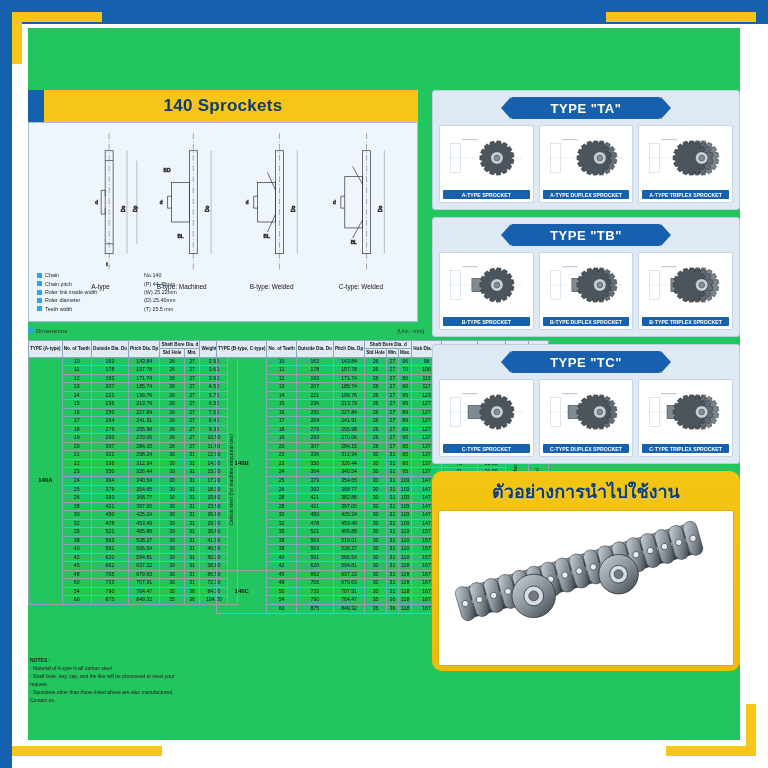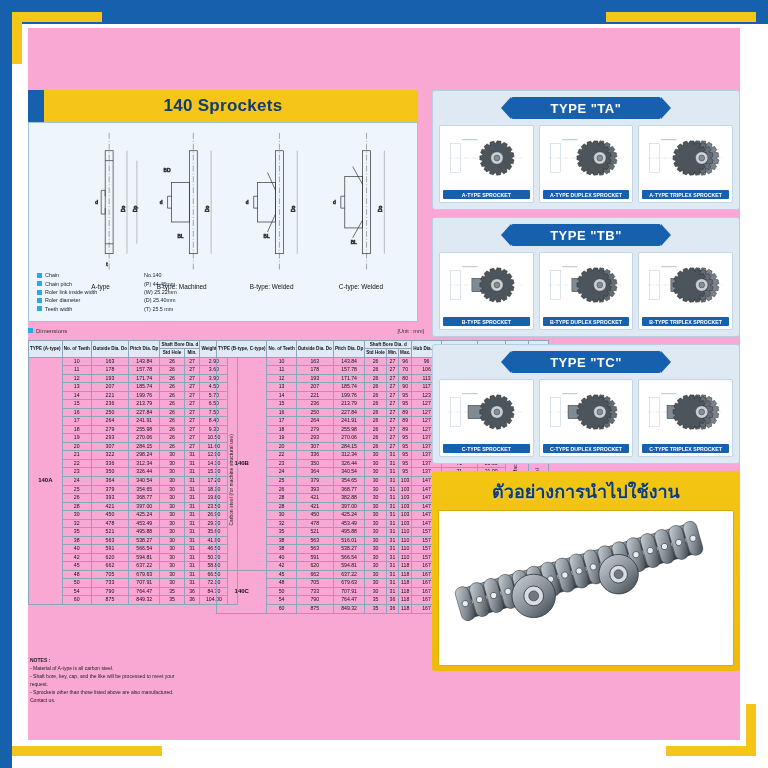--- a/index.html
+++ b/index.html
@@ -13,21 +13,21 @@
   }
   .frame-top    { left:0; top:0; width:768px; height:12px; background:#1660ad; }
   .frame-bottom { left:0; bottom:0; width:768px; height:12px; background:#1660ad; }
   .frame-left   { left:0; top:0; width:12px; height:768px; background:#1660ad; }
 
   .yellow-bar { position:absolute; background:#f5c518; }
 
   .page {
     position:absolute;
     left:28px; top:28px; right:28px; bottom:28px;
-    background:#f9a8d4;
+    background:#22c55e;
   }
   .title-band {
     position:absolute; left:0px; top:62px; width:390px; height:32px;
     background:#f5c518;
     display:flex; align-items:center; justify-content:center;
   }
   .title-band .tb-text {
     font-size:17px; font-weight:bold; color:#103c6e; letter-spacing:0.3px;
   }
   .title-band:before{
@@ -133,21 +133,21 @@
     border-radius:1px;
   }
 
   
   .art svg { width:100%; height:100%; display:block; }
 
   .usage-panel {
     position:relative;
     margin-top:2px;
     background:linear-gradient(180deg,#f3c613 0%, #f0b90b 100%);
-    border-radius:3px;
+    border-radius:10px;
     padding:6px;
     height:200px;
     overflow:hidden;
   }
   .usage-title {
     text-align:center; font-size:18px; font-weight:bold; color:#103c6e;
     text-shadow:0 1px 0 rgba(255,255,255,.5);
     margin-bottom:4px;
   }
   .usage-art {

